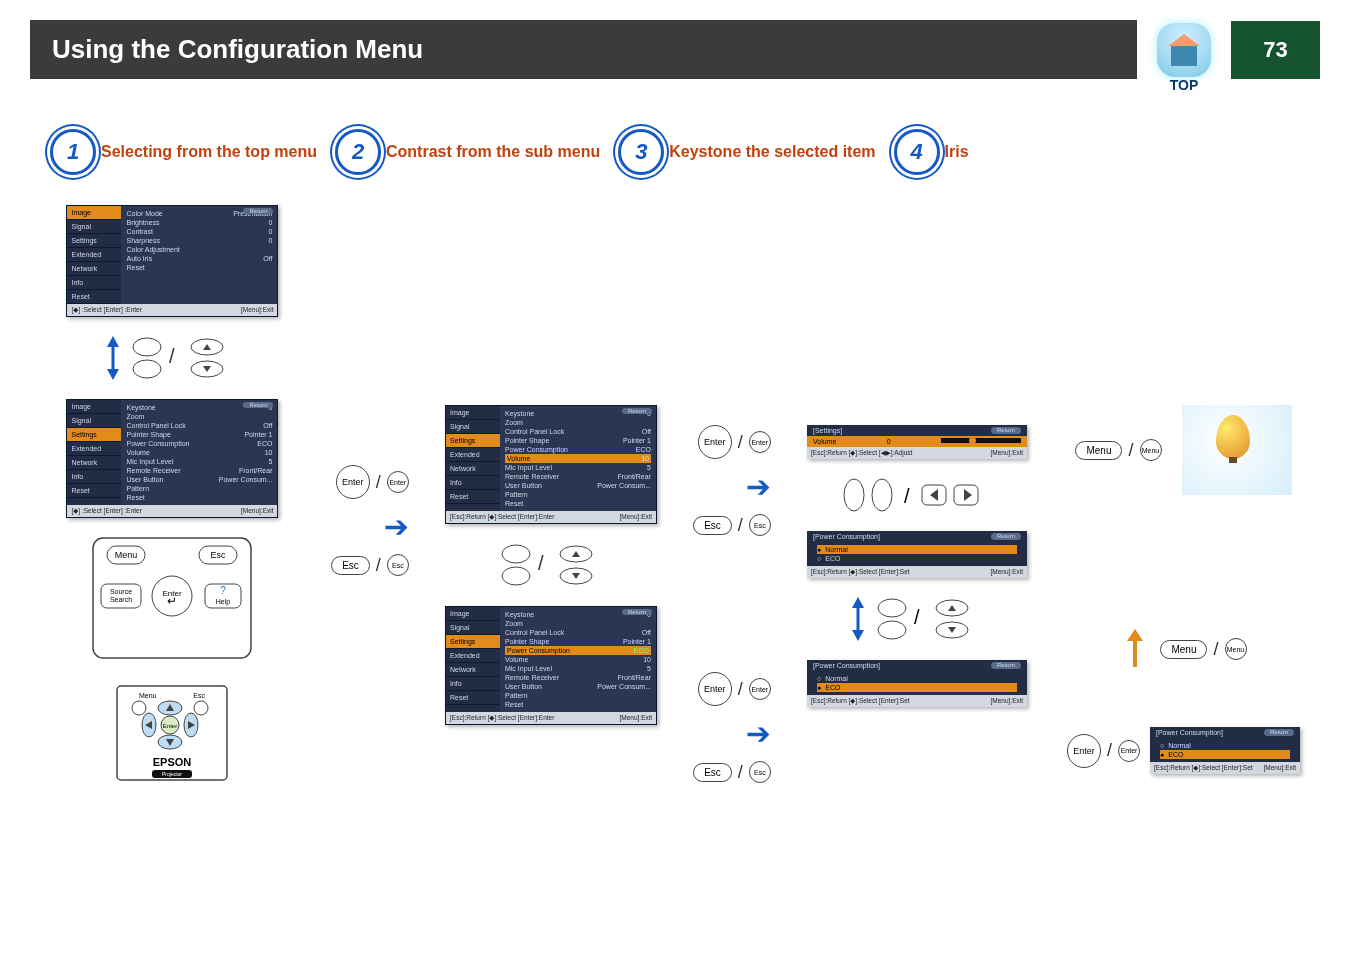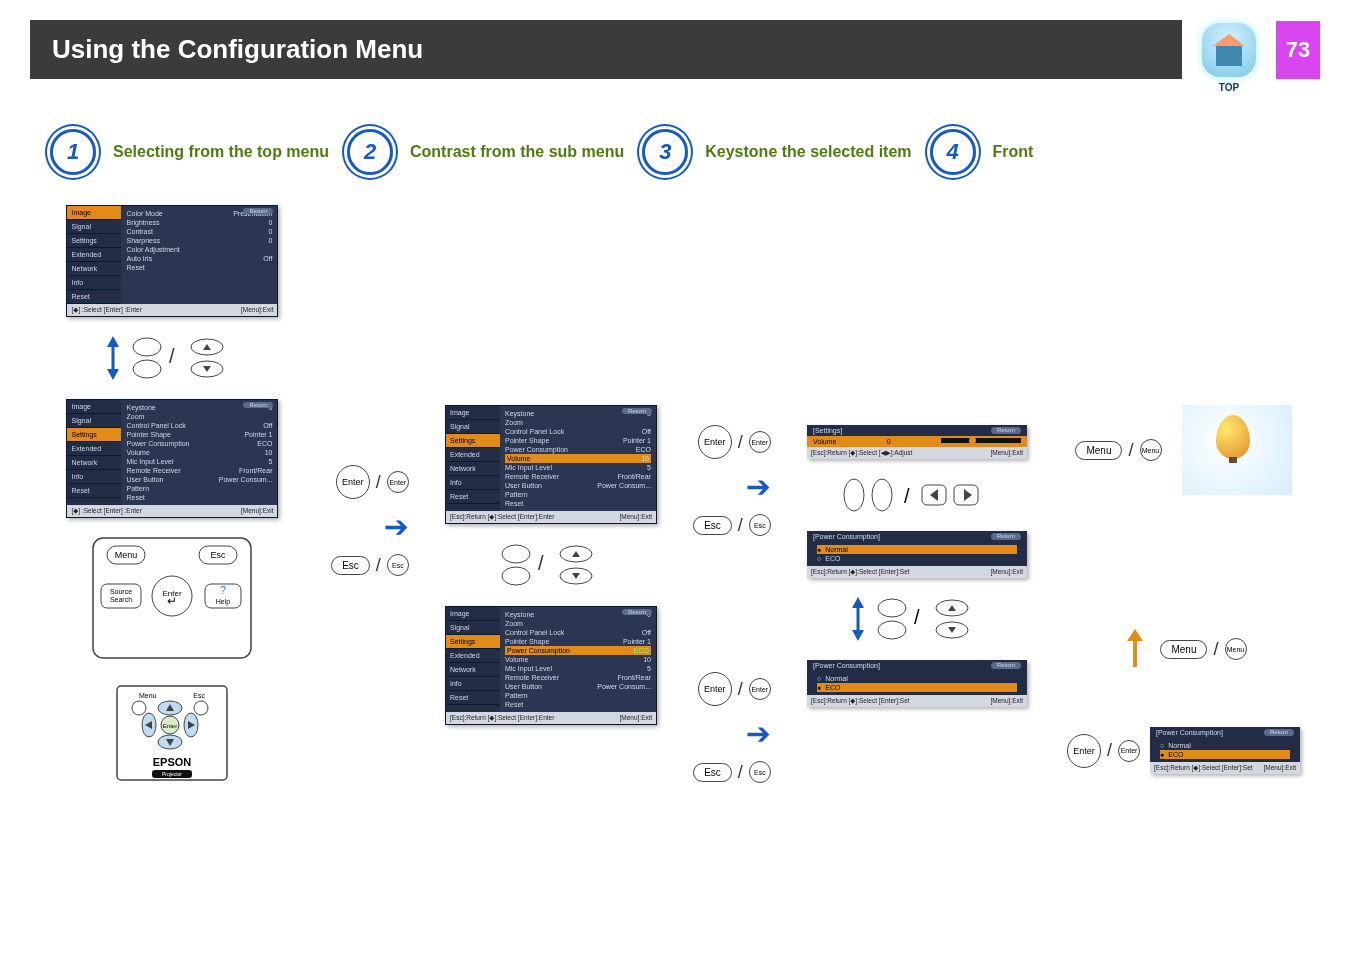--- a/index.html
+++ b/index.html
@@ -1,27 +1,27 @@
 <!DOCTYPE html>
 <html><head>
 <meta charset="utf-8">
 <style>
   body { margin:0; font-family: Arial, Helvetica, sans-serif; background:#fff; color:#000; width:1350px; }
   .header { display:flex; align-items:center; justify-content:flex-start; margin:20px 30px 0 30px; }
   .title-bar { background:#3a3b3c; color:#fff; font-weight:bold; font-size:26px; padding:14px 22px; flex:1; }
   .top-icon { width:54px; height:54px; margin:0 20px; display:flex; flex-direction:column; align-items:center; justify-content:center; border-radius:18px; background:radial-gradient(circle at 50% 30%, #d2f0ff, #7fc9e8); box-shadow:0 0 10px #aee; position:relative; }
   .top-icon .house { width:26px; height:20px; background:#3f88b0; position:relative; }
   .top-icon .roof { width:0; height:0; border-left:16px solid transparent; border-right:16px solid transparent; border-bottom:12px solid #f79c6c; }
-  .top-icon .top-label { position:absolute; bottom:-16px; font-weight:bold; font-size:10px; color:#0a3a6a; }
-  .page-num { background:#d946ef; color:#fff; width:44px; height:58px; display:flex; align-items:center; justify-content:center; font-weight:bold; font-size:22px; }
+  .top-icon .top-label { position:absolute; bottom:-16px; font-weight:bold; font-size:14px; color:#0a3a6a; }
+  .page-num { background:#14532d; color:#fff; width:89px; height:58px; display:flex; align-items:center; justify-content:center; font-weight:bold; font-size:22px; }
 
   .steps-row { display:flex; align-items:center; margin:50px 50px 0 50px; }
   .step-cell { display:flex; align-items:center; margin-right:18px; }
   .step-num { width:40px; height:40px; border:3px solid #1459c4; border-radius:50%; display:flex; align-items:center; justify-content:center; font-weight:bold; font-style:italic; font-size:22px; color:#1459c4; position:relative; box-shadow:0 0 0 3px #fff, 0 0 0 5px #1459c4; }
-  .step-label { font-weight:bold; font-size:16px; margin-left:17px; color:#4d7c0f; }
+  .step-label { font-weight:bold; font-size:16px; margin-left:5px; color:#c2410c; }
 
   .columns { display:flex; align-items:flex-start; margin:30px 50px; gap:40px; }
   .col { display:flex; flex-direction:column; align-items:center; gap:16px; }
 
   
   .menu-box { width:210px; background:#222c44; border:1px solid #0a1a30; font-size:7px; color:#cfd6e6; box-shadow:2px 2px 4px rgba(0,0,0,.3); }
   .menu-body { display:flex; }
   .menu-left { width:54px; background:#222c44; }
   .menu-left .item { padding:3px 4px; border-bottom:1px solid #0a1a30; }
   .menu-left .sel { background:#e28a1a; color:#000; }
@@ -83,21 +83,21 @@
   <div class="step-cell">
     <div class="step-num">2</div>
     <div class="step-label">Contrast from the sub menu</div>
   </div>
   <div class="step-cell">
     <div class="step-num">3</div>
     <div class="step-label">Keystone the selected item</div>
   </div>
   <div class="step-cell">
     <div class="step-num">4</div>
-    <div class="step-label">Front</div>
+    <div class="step-label">Iris</div>
   </div>
 </div>
 
 <div class="columns">
 
   <div class="col" style="width:280px">
 
     <div class="menu-box">
       <div class="menu-body">
         <div class="menu-left">

